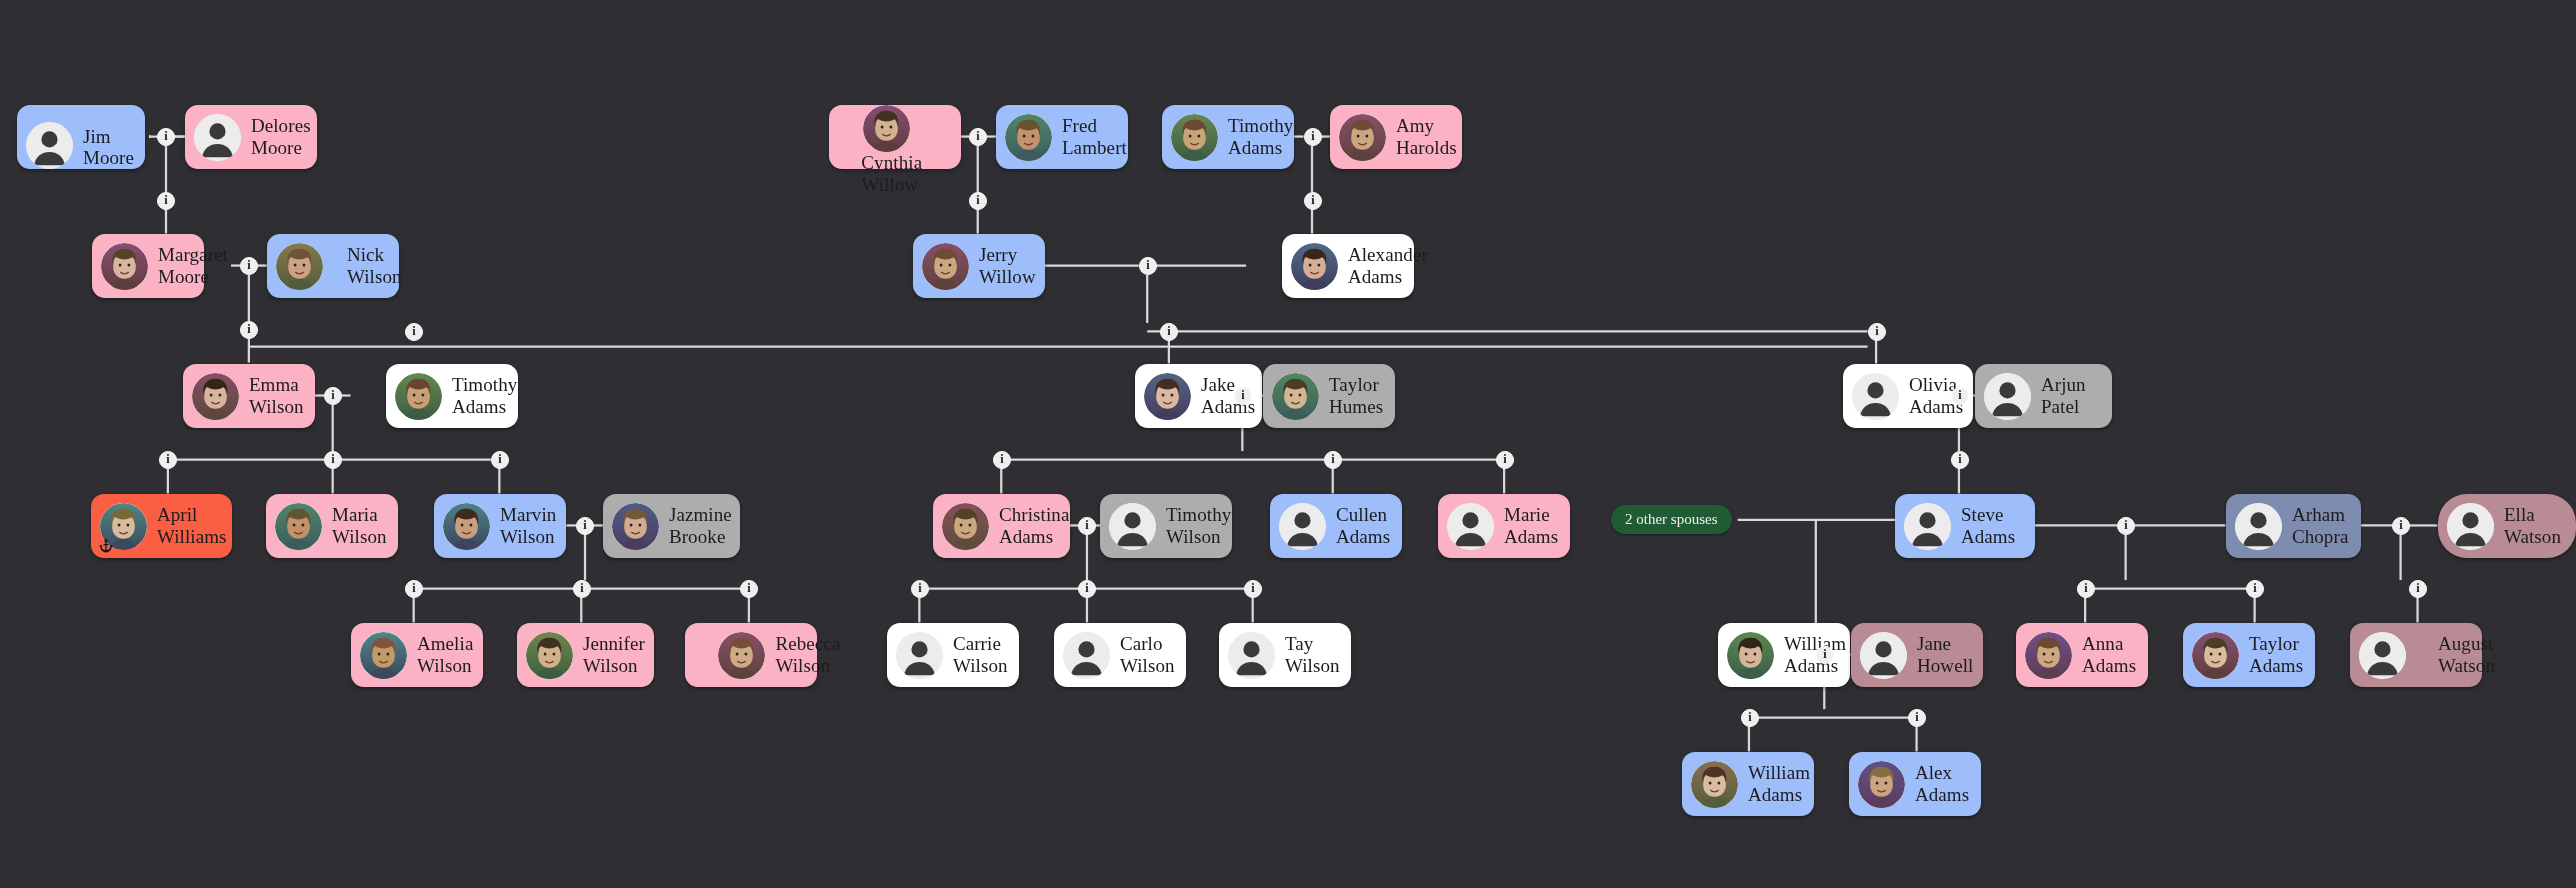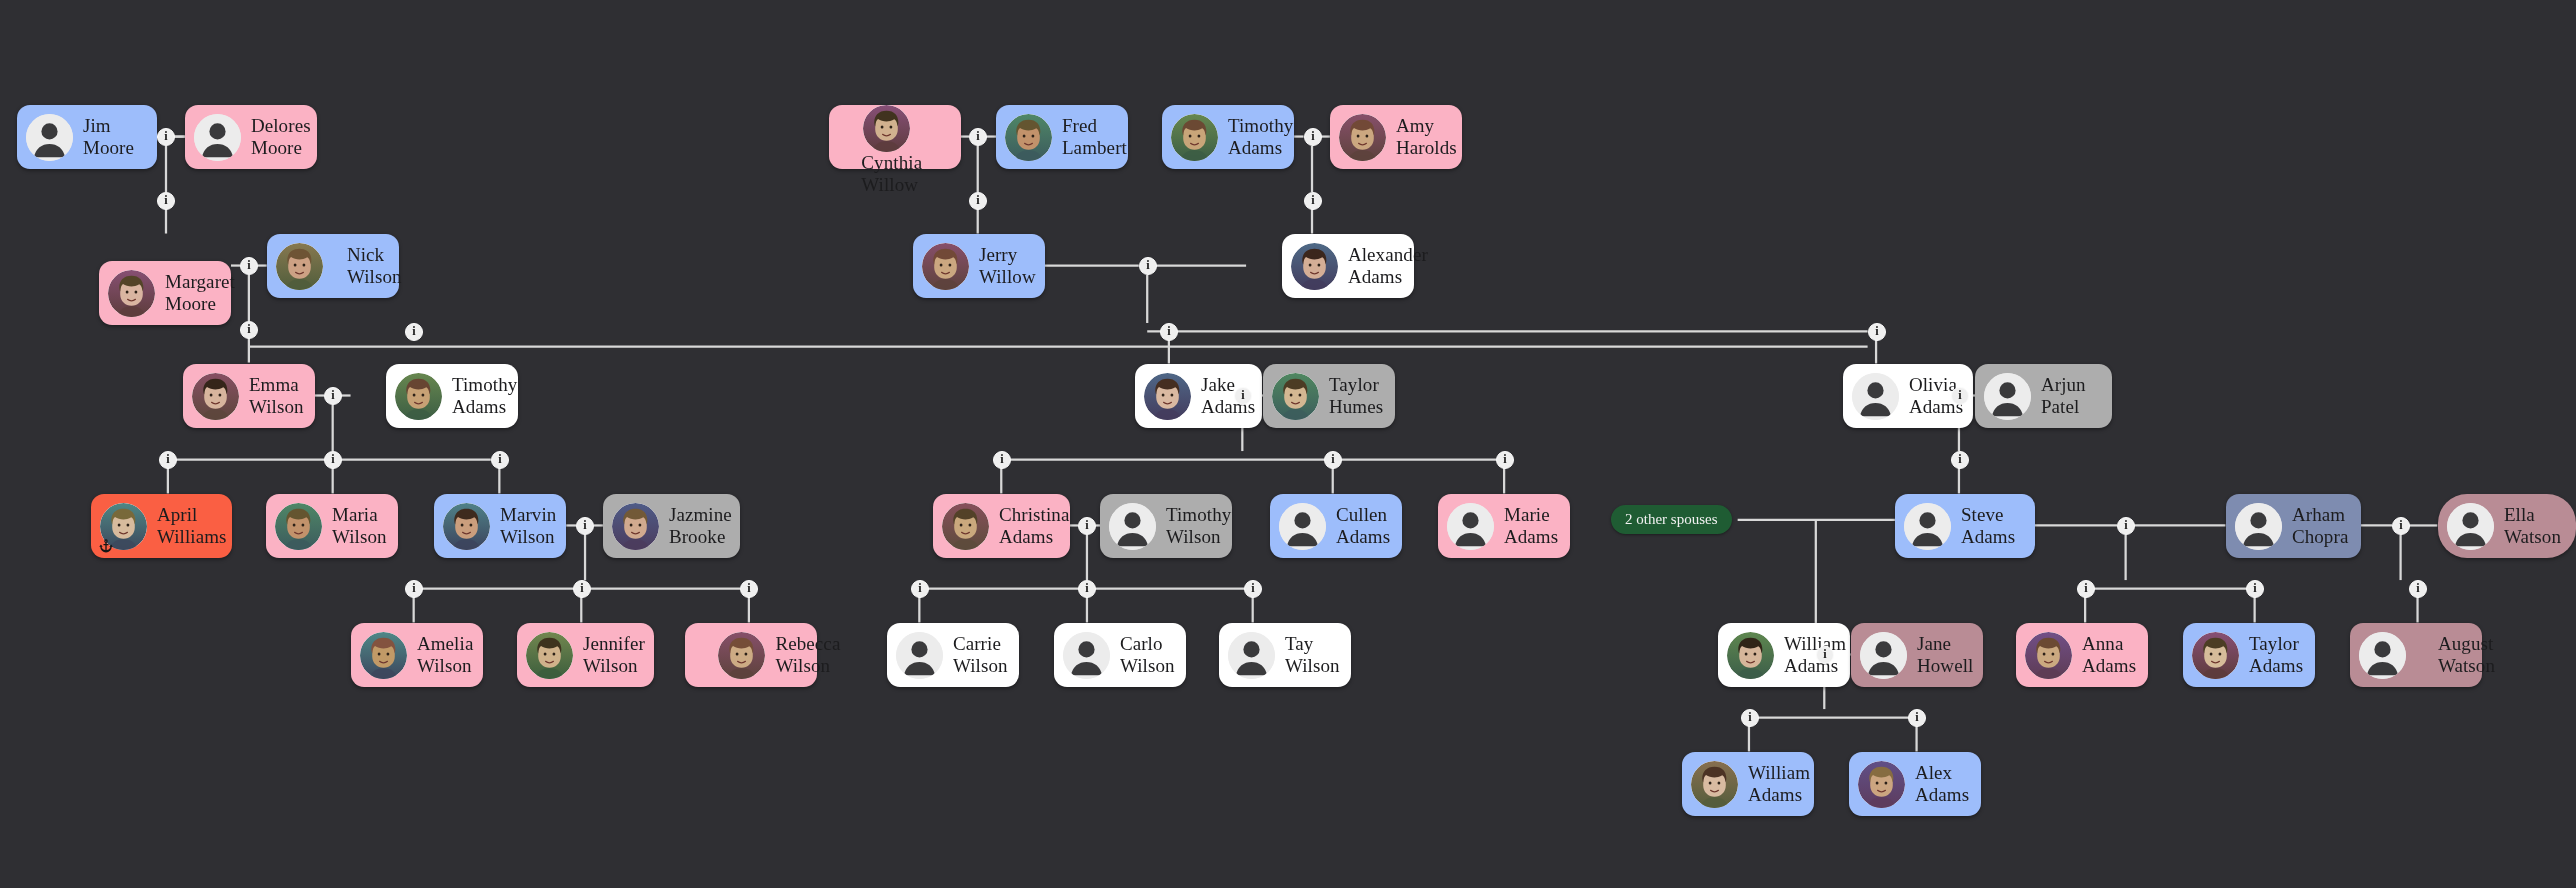--- a/index.html
+++ b/index.html
@@ -214,42 +214,42 @@
       <path d="M1857,762 V798"></path>
       <path d="M2035,762 V798"></path>
     </g>
   </svg>
 
   <div class="pill" style="left:1611px; top:505px;">
     <span>2 other spouses</span>
   </div>
 
   <div id="cards">
-      <div class="card g-male" style="left: 17px; top: 105px; width: 140px;">
+      <div class="card g-male" style="left: 17px; top: 105px; width: 128px; align-items: flex-end;">
         <div class="avatar">
           <svg viewBox="0 0 50 50" xmlns="http://www.w3.org/2000/svg">
             <circle cx="25" cy="25" r="25" fill="#ececec"></circle>
             <circle cx="25" cy="18.5" r="8.6" fill="#3a3a3c"></circle>
             <path d="M8.5 46c1.6-9.1 8.4-14 16.5-14s14.9 4.9 16.5 14z" fill="#3a3a3c"></path>
           </svg>
         </div>
         <div class="nm">Jim Moore</div>
       </div>
       <div class="card g-female" style="left: 185px; top: 105px; width: 132px;">
         <div class="avatar">
           <svg viewBox="0 0 50 50" xmlns="http://www.w3.org/2000/svg">
             <circle cx="25" cy="25" r="25" fill="#ececec"></circle>
             <circle cx="25" cy="18.5" r="8.6" fill="#3a3a3c"></circle>
             <path d="M8.5 46c1.6-9.1 8.4-14 16.5-14s14.9 4.9 16.5 14z" fill="#3a3a3c"></path>
           </svg>
         </div>
         <div class="nm">Delores
 Moore</div>
       </div>
-      <div class="card g-female" style="left: 99px; top: 234px; width: 132px; margin-top: 27px;">
+      <div class="card g-female" style="left: 92px; top: 234px; width: 112px;">
         <div class="avatar">
           <svg viewBox="0 0 50 50" xmlns="http://www.w3.org/2000/svg">
             <defs>
               <linearGradient id="g32214" x1="0" y1="0" x2="0" y2="1">
                 <stop offset="0" stop-color="hsl(322,26%,42%)"></stop>
                 <stop offset="1" stop-color="hsl(2,22%,30%)"></stop>
               </linearGradient>
             </defs>
             <circle cx="25" cy="25" r="25" fill="url(#g32214)"></circle>
             <path d="M25 7c7.6 0 12 5 12 12v7c0 7-5.4 12-12 12s-12-5-12-12v-7C13 12 17.4 7 25 7z" fill="hsl(22,42%,74%)"></path>

